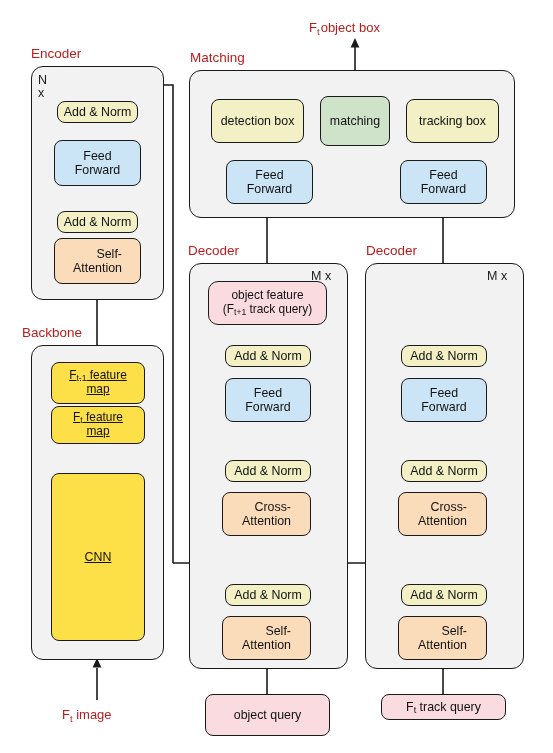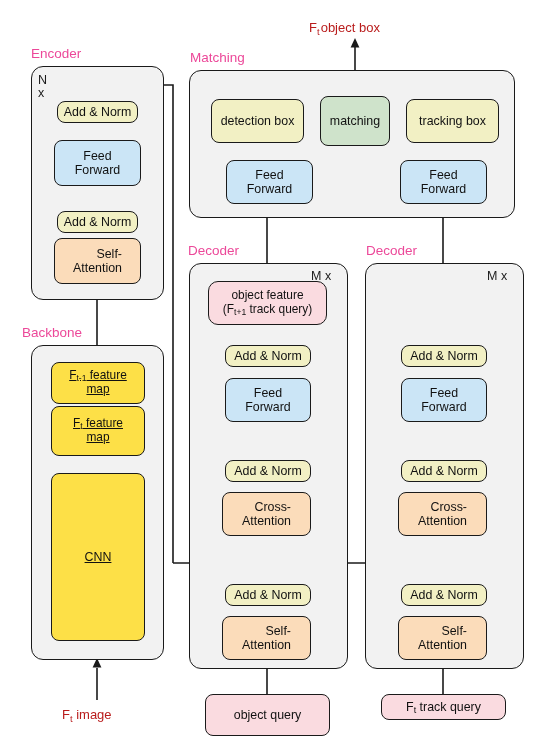--- a/index.html
+++ b/index.html
@@ -18,21 +18,21 @@
     stroke-linecap:butt;stroke-linejoin:miter;
   }
   #wires .arrowhead{fill:#1a1a1a;stroke:none;}
 
   
   .panel{
     position:absolute;background:#f2f2f2;border:1.7px solid #1a1a1a;
     border-radius:12px;z-index:2;box-sizing:border-box;
   }
   .panel-label{
-    position:absolute;z-index:6;color:#ec4899;font-size:13.5px;
+    position:absolute;z-index:6;color:#b91c1c;font-size:13.5px;
     font-family:"Liberation Sans", sans-serif;white-space:nowrap;
   }
   .rep-label{
     position:absolute;z-index:6;color:#1a1a1a;font-size:12.5px;
     font-family:"Liberation Sans", sans-serif;white-space:nowrap;line-height:1.05;
   }
 
   
   .node{
     position:absolute;z-index:5;box-sizing:border-box;
@@ -221,21 +221,21 @@
   </div>
   <div class="node c-yellow" style="left:57px;top:211px;width:81px;height:22px;">Add &amp; Norm</div>
   <div class="node c-orange" style="left:54px;top:238px;width:87px;height:46px;">
     <span>Self-<br>Attention</span>
   </div>
 
   <div class="node c-lblue small" style="left:51px;top:362px;width:94px;height:42px;">
     <span>
       F<sub>t-1</sub> feature<br>map</span>
   </div>
-  <div class="node c-lblue small" style="left:51px;top:406px;width:94px;height:50px;">
+  <div class="node c-lblue small" style="left:51px;top:406px;width:94px;height:38px;">
     <span>
       F<sub>t</sub> feature<br>map</span>
   </div>
   <div class="node c-lblue" style="left:51px;top:473px;width:94px;height:168px;">CNN</div>
 
   <div class="node c-yellow" style="left:211px;top:99px;width:93px;height:44px;">detection box</div>
   <div class="node c-green" style="left:320px;top:96px;width:70px;height:50px;">matching</div>
   <div class="node c-yellow" style="left:406px;top:99px;width:93px;height:44px;">tracking box</div>
   <div class="node c-blue" style="left:226px;top:160px;width:87px;height:44px;">
     <span>Feed<br>Forward</span>

